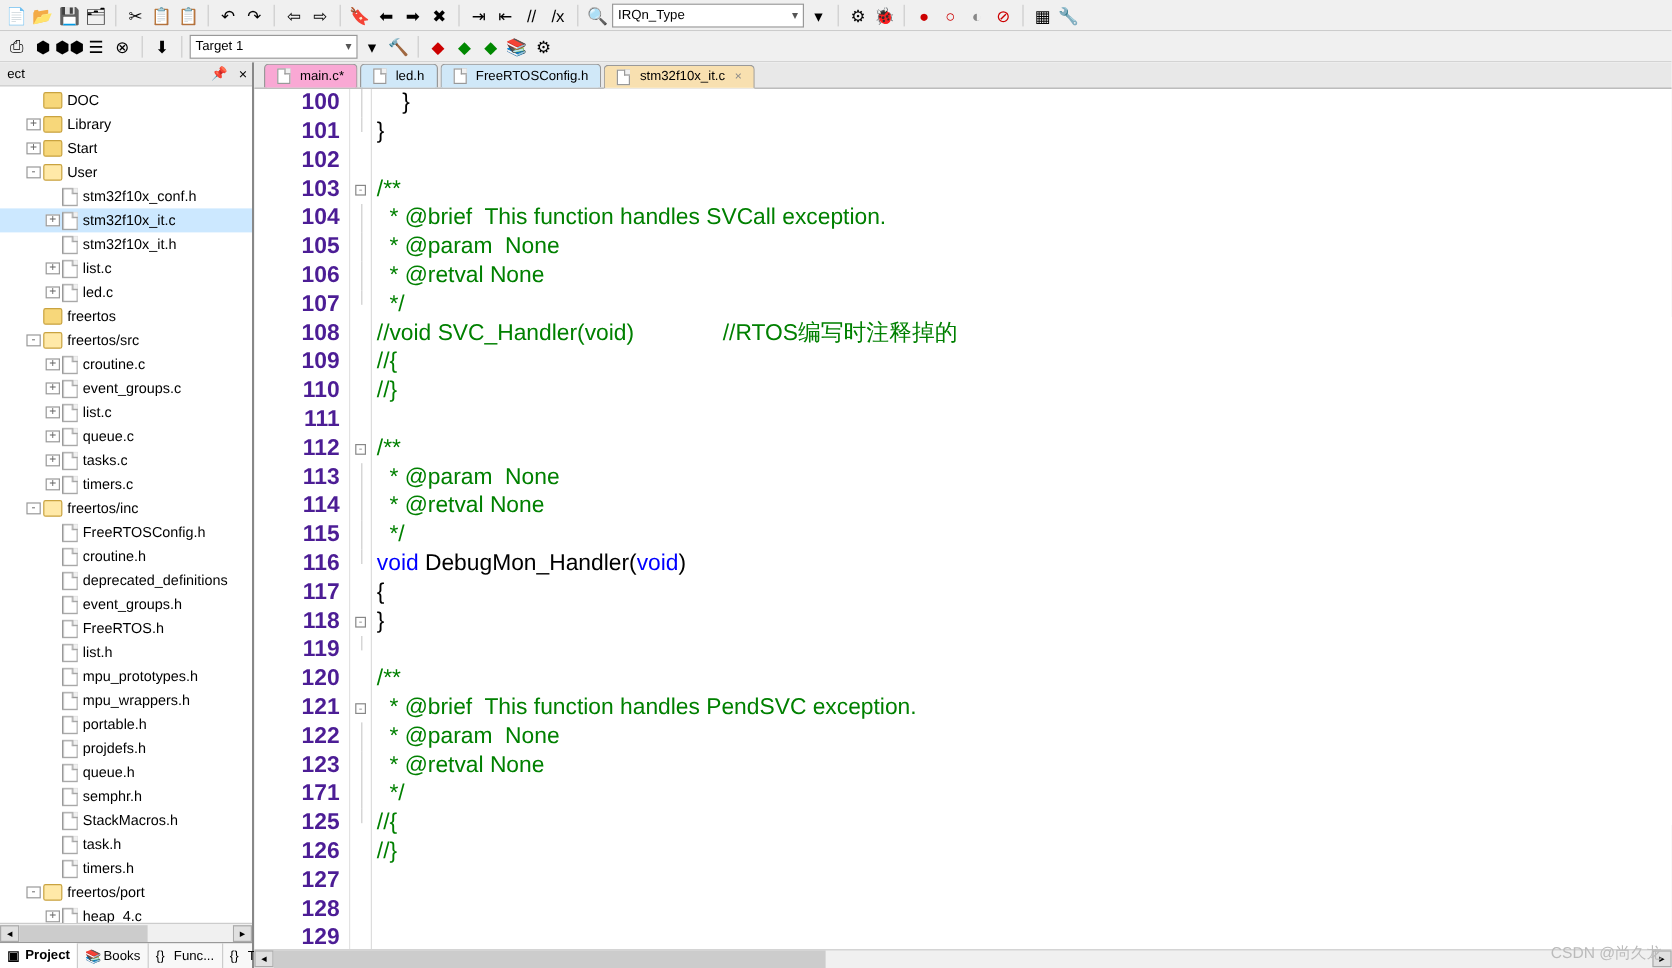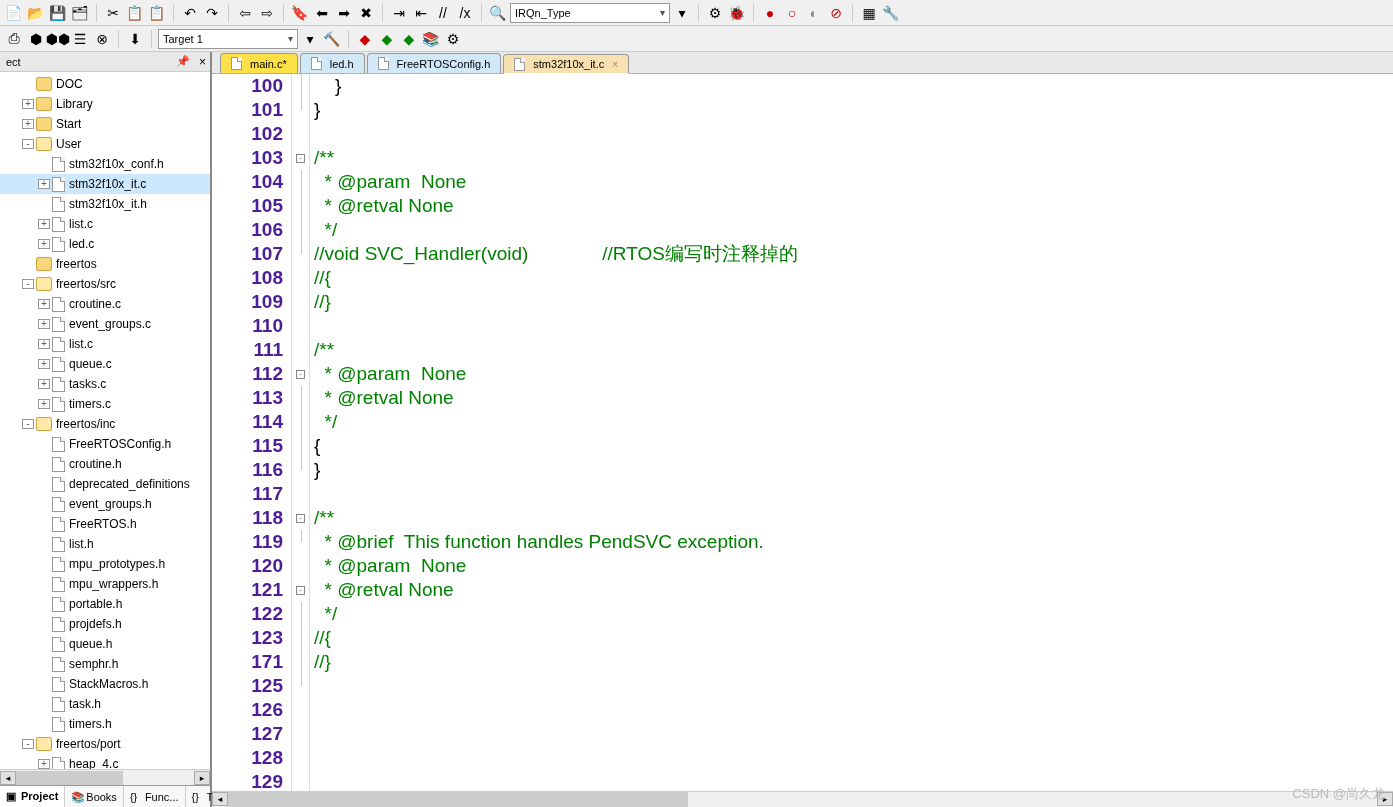--- a/index.html
+++ b/index.html
@@ -32,21 +32,21 @@
 .sidebar-scroll-h .track { flex: 1; height: 14px; background: #f0f0f0; position: relative; }
 .sidebar-scroll-h .thumb { position: absolute; left: 0; width: 60%; height: 100%; background: #ccc; }
 
 .sidebar-tabs { height: 22px; display: flex; border-top: 1px solid #999; background: #f8f8f8; }
 .side-tab { padding: 0 6px; display: flex; align-items: center; gap: 3px; font-size: 11px; border-right: 1px solid #ccc; cursor: pointer; }
 .side-tab.active { background: #fff; border-bottom: 2px solid #fff; margin-bottom: -1px; font-weight: bold; }
 .side-tab-icon { width: 12px; height: 12px; display: inline-block; }
 
 .editor-area { flex: 1; display: flex; flex-direction: column; background: #fff; min-width: 0; }
 .editor-tabs { height: 22px; display: flex; background: #e8e8e8; border-bottom: 1px solid #b0b0b0; padding-left: 8px; align-items: flex-end; }
-.ed-tab { height: 20px; padding: 0 10px; display: flex; align-items: center; gap: 4px; font-size: 11px; border: 1px solid #999; border-bottom: none; border-top-left-radius: 4px; border-top-right-radius: 4px; margin-right: 2px; cursor: pointer; background: #fde047; }
+.ed-tab { height: 20px; padding: 0 10px; display: flex; align-items: center; gap: 4px; font-size: 11px; border: 1px solid #999; border-bottom: none; border-top-left-radius: 4px; border-top-right-radius: 4px; margin-right: 2px; cursor: pointer; background: #f9a8d4; }
 .ed-tab.h { background: #d0e8f8; }
 .ed-tab.active { background: #f8e0b0; border-bottom: 1px solid #fff; position: relative; top: 1px; }
 .ed-tab .file-icon { width: 11px; height: 13px; }
 .ed-tab .x { margin-left: 4px; font-size: 10px; color: #888; }
 
 .code-view { flex: 1; display: flex; overflow: hidden; font-family: "Consolas","Courier New",monospace; font-size: 19px; }
 .gutter { width: 80px; background: #fff; border-right: 1px solid #ddd; text-align: right; padding-right: 8px; color: #4c1d95; font-weight: bold; }
 .gutter-line { height: 24px; line-height: 24px; }
 .fold-col { width: 18px; background: #fff; border-right: 1px solid #ddd; }
 .fold-mark { height: 24px; display: flex; align-items: center; justify-content: center; font-size: 11px; color: #888; position: relative; }
@@ -469,31 +469,33 @@
           <div class="fold-mark"></div>
           <div class="fold-mark"></div>
           <div class="fold-mark"></div>
           <div class="fold-mark"></div>
         </div>
       <div class="code-lines" id="code-lines">
           <div class="code-line"><span class="c-plain">    }</span></div>
           <div class="code-line"><span class="c-plain">}</span></div>
           <div class="code-line"><span class="c-plain"></span></div>
           <div class="code-line"><span class="c-comment">/**</span></div>
+          <div class="code-line"><span class="c-comment">  * @brief  This function handles SVCall exception.</span></div>
           <div class="code-line"><span class="c-comment">  * @param  None</span></div>
           <div class="code-line"><span class="c-comment">  * @retval None</span></div>
           <div class="code-line"><span class="c-comment">  */</span></div>
           <div class="code-line"><span class="c-comment">//void SVC_Handler(void)              //RTOS编写时注释掉的</span></div>
           <div class="code-line"><span class="c-comment">//{</span></div>
           <div class="code-line"><span class="c-comment">//}</span></div>
           <div class="code-line"><span class="c-plain"></span></div>
           <div class="code-line"><span class="c-comment">/**</span></div>
           <div class="code-line"><span class="c-comment">  * @param  None</span></div>
           <div class="code-line"><span class="c-comment">  * @retval None</span></div>
           <div class="code-line"><span class="c-comment">  */</span></div>
+          <div class="code-line"><span class="c-kw">void</span><span class="c-plain"> DebugMon_Handler(</span><span class="c-kw">void</span><span class="c-plain">)</span></div>
           <div class="code-line"><span class="c-plain">{</span></div>
           <div class="code-line"><span class="c-plain">}</span></div>
           <div class="code-line"><span class="c-plain"></span></div>
           <div class="code-line"><span class="c-comment">/**</span></div>
           <div class="code-line"><span class="c-comment">  * @brief  This function handles PendSVC exception.</span></div>
           <div class="code-line"><span class="c-comment">  * @param  None</span></div>
           <div class="code-line"><span class="c-comment">  * @retval None</span></div>
           <div class="code-line"><span class="c-comment">  */</span></div>
           <div class="code-line"><span class="c-comment">//{</span></div>
           <div class="code-line"><span class="c-comment">//}</span></div>

